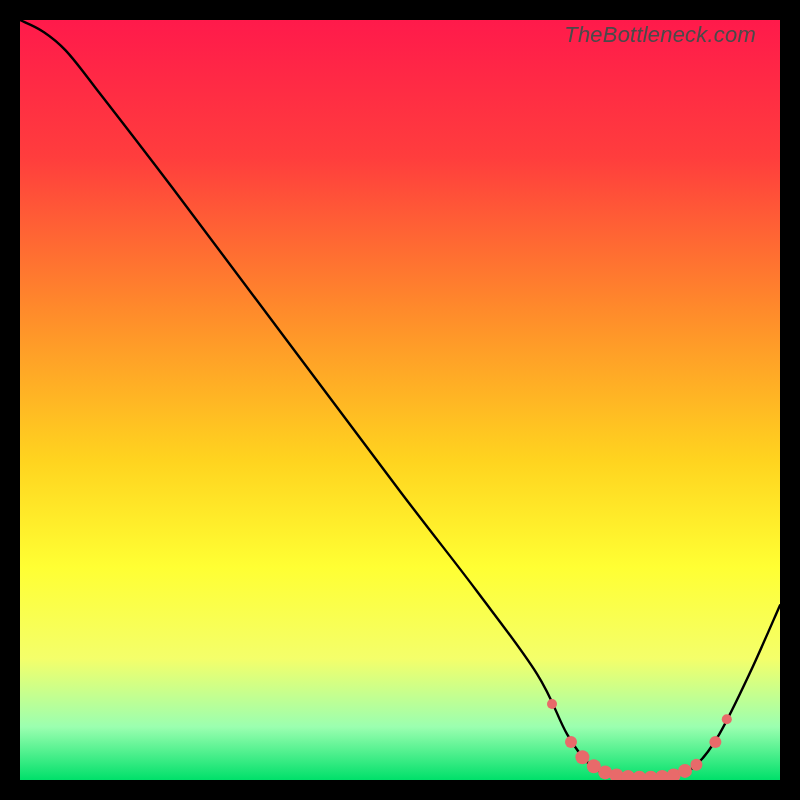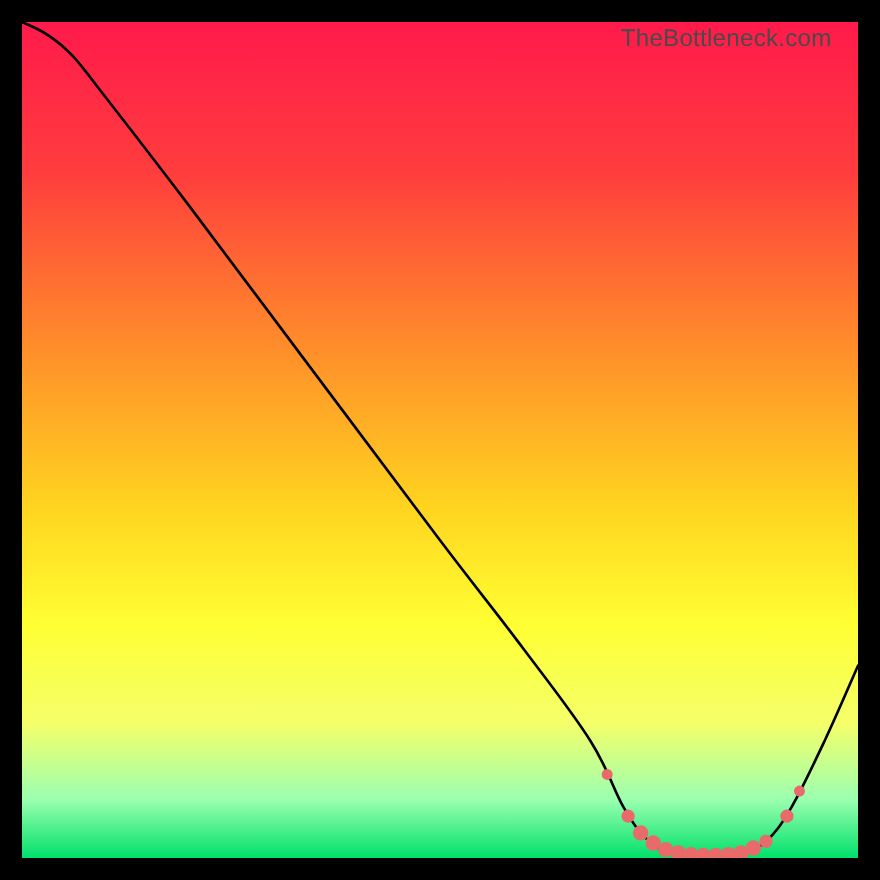--- a/index.html
+++ b/index.html
@@ -11,20 +11,21 @@
     overflow: hidden;
     font-family: Arial, Helvetica, sans-serif;
   }
   .frame {
     position: absolute;
     left: 20px;
     top: 20px;
     width: 760px;
     height: 546px;
     background: #ffffff;
+    font-style: italic;
   }
   .watermark {
     position: absolute;
     top: 2px;
     right: 24px;
     color: #4a4a4a;
     font-size: 22px;
     font-weight: 500;
     letter-spacing: 0.2px;
     z-index: 5;

